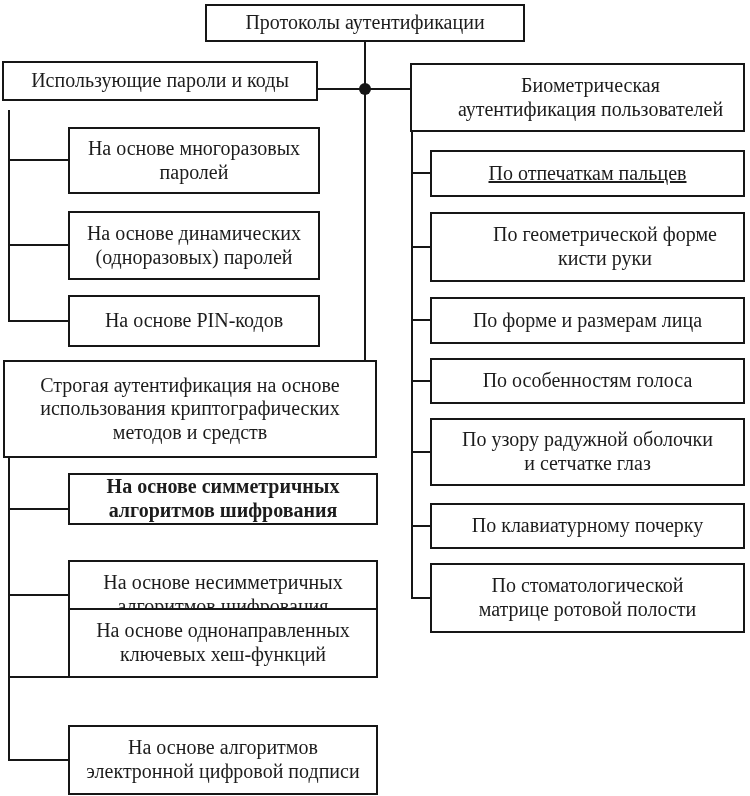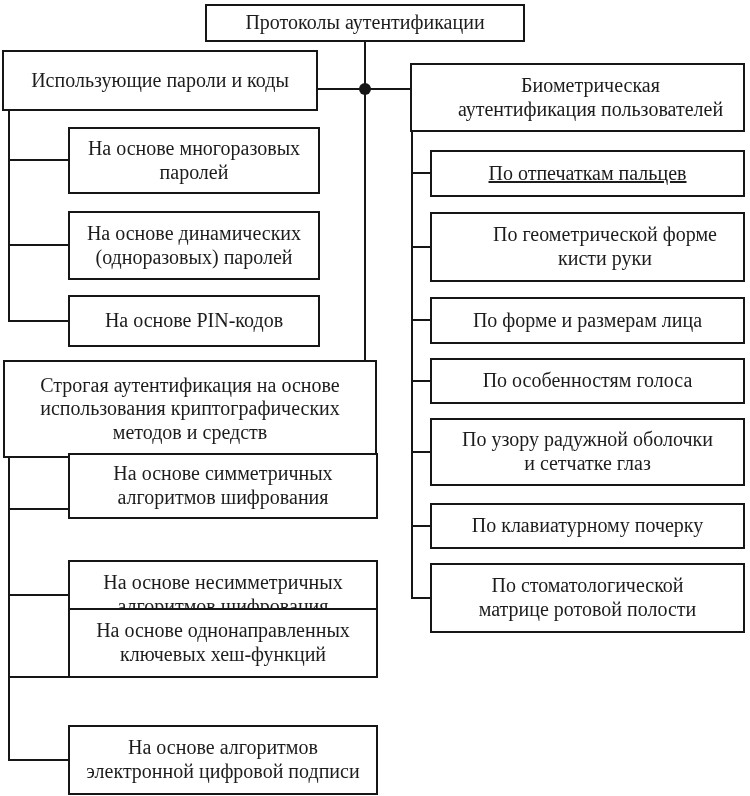--- a/index.html
+++ b/index.html
@@ -32,27 +32,27 @@
   }
   .dot {
     position: absolute;
     background: #161616;
     border-radius: 50%;
   }
 
   
   .b-root { left: 205px; top: 4px;   width: 320px; height: 38px; }
 
-  .b-pw   { left: 2px;   top: 50px;  width: 316px; height: 61px; }
+  .b-pw   { left: 2px;   top: 61px;  width: 316px; height: 40px; }
   .b-pw0  { left: 68px;  top: 127px; width: 252px; height: 67px; }
   .b-pw1  { left: 68px;  top: 211px; width: 252px; height: 69px; }
   .b-pw2  { left: 68px;  top: 295px; width: 252px; height: 52px; }
 
   .b-st   { left: 3px;   top: 360px; width: 374px; height: 98px; }
-  .b-st0  { left: 68px;  top: 453px; width: 310px; height: 66px; }
+  .b-st0  { left: 68px;  top: 473px; width: 310px; height: 52px; font-weight: bold; }
   .b-st1  { left: 68px;  top: 560px; width: 310px; height: 70px; }
   .b-st2  { left: 68px;  top: 608px; width: 310px; height: 70px; }
   .b-st3  { left: 68px;  top: 725px; width: 310px; height: 70px; }
 
   .b-bio  { left: 410px; top: 63px;  width: 335px; height: 69px; padding-left: 32px; }
   .b-bio0 { left: 430px; top: 150px; width: 315px; height: 47px; text-decoration: underline; }
   .b-bio1 { left: 430px; top: 212px; width: 315px; height: 70px; padding-left: 41px; }
   .b-bio2 { left: 430px; top: 297px; width: 315px; height: 47px; }
   .b-bio3 { left: 430px; top: 358px; width: 315px; height: 46px; }
   .b-bio4 { left: 430px; top: 418px; width: 315px; height: 68px; }

